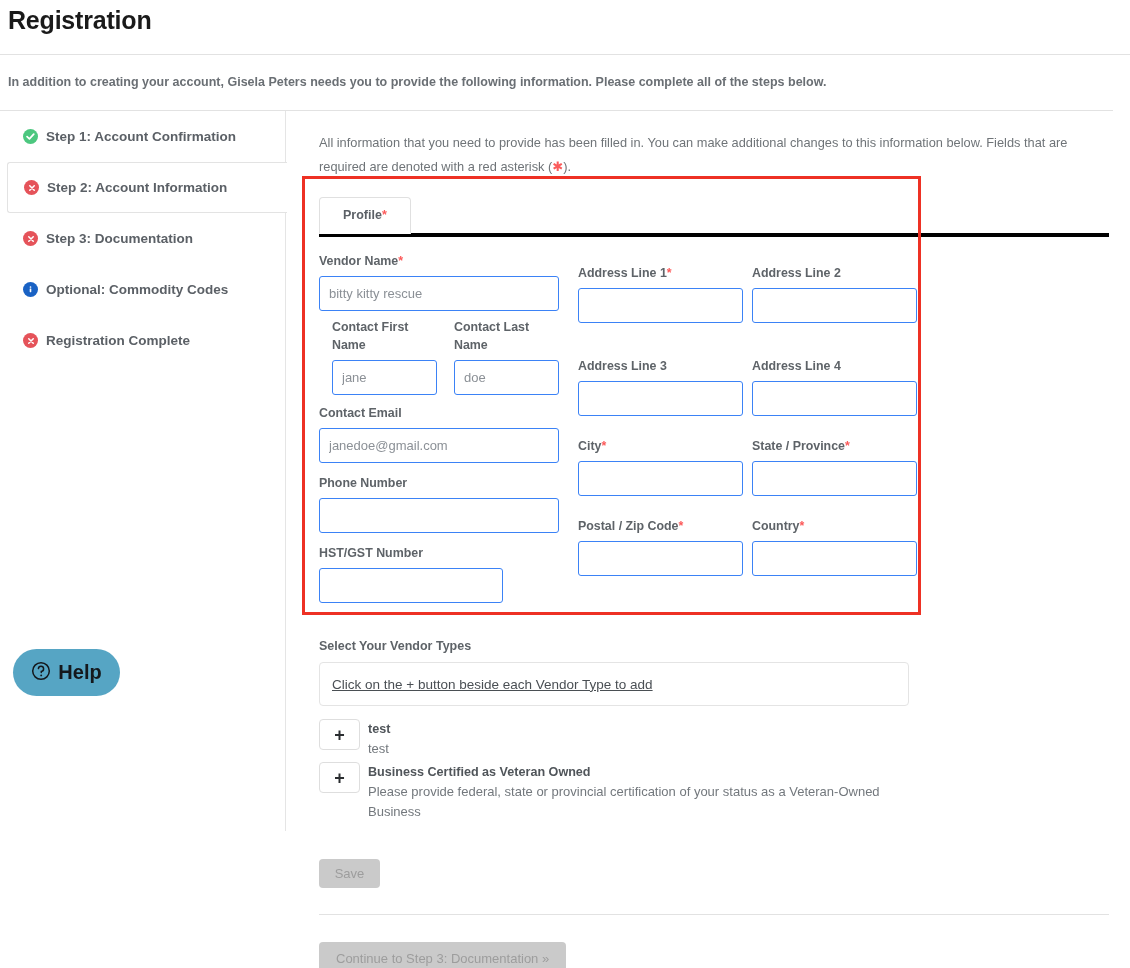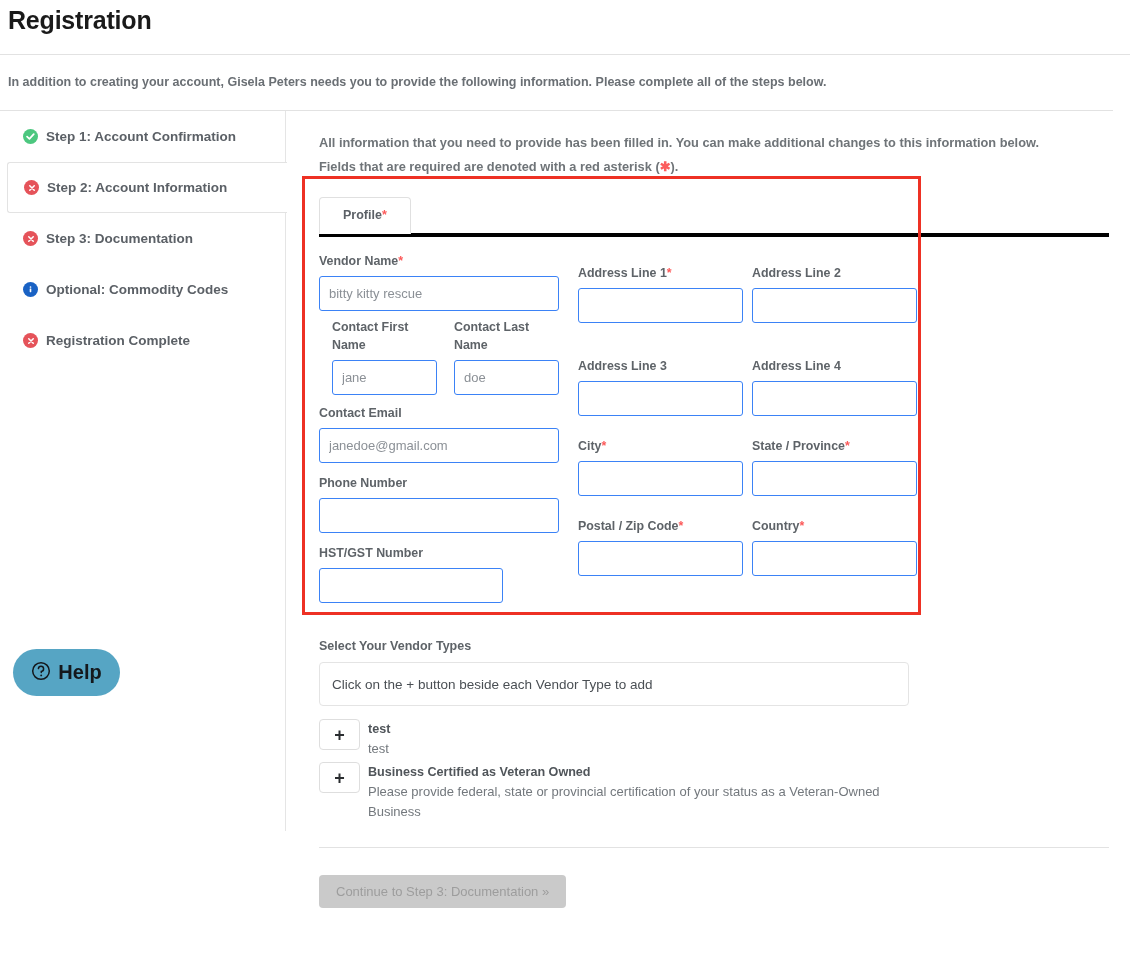--- a/index.html
+++ b/index.html
@@ -99,21 +99,20 @@
   .ico-info  { background: #1a62c4; }
   .step-icon svg { display: block; }
 
   
   .content-intro {
     font-size: 12.8px;
     color: #6f7478;
     line-height: 1.78;
     padding: 8px 40px 0 9px;
     max-width: 800px;
-    font-weight: bold;
   }
   .ast { color: #fc5a5a; font-weight: bold; }
   .ast-big { color: #fb5c5c; font-size: 13px; }
 
   
   .redbox {
     position: absolute;
     left: 302px;
     top: 176px;
     width: 619px;
@@ -195,20 +194,21 @@
     border: 1px solid #e4e4e4;
     border-radius: 4px;
     height: 44px;
     display: flex;
     align-items: center;
     padding: 0 12px;
     font-size: 13.5px;
     color: #4a4f54;
     width: 590px;
     background: #fff;
+    text-decoration: underline;
   }
   .vt-list { margin-top: 13px; }
   .vt-item { display: flex; align-items: flex-start; margin-bottom: 4px; }
   .vt-plus {
     width: 41px; height: 31px;
     border: 1px solid #dedede;
     border-radius: 4px;
     background: #fff;
     display: flex; align-items: center; justify-content: center;
     font-size: 18px; font-weight: bold;
@@ -428,20 +428,23 @@
           <div class="vt-plus">+</div>
           <div class="vt-text">
             <div class="vt-name">Business Certified as Veteran Owned</div>
             <div class="vt-desc">Please provide federal, state or provincial certification of your status as a Veteran-Owned Business</div>
           </div>
         </div>
       </div>
     </div>
 
     
+    <div class="btn-row">
+      <button class="btn btn-save">Save</button>
+    </div>
     <div class="hr hr-btn"></div>
     <button class="btn btn-continue">Continue to Step 3: Documentation »</button>
 
   </main>
 </div>
 
 <div class="redbox"></div>
 
 <div class="help">
   <span class="help-icon">

